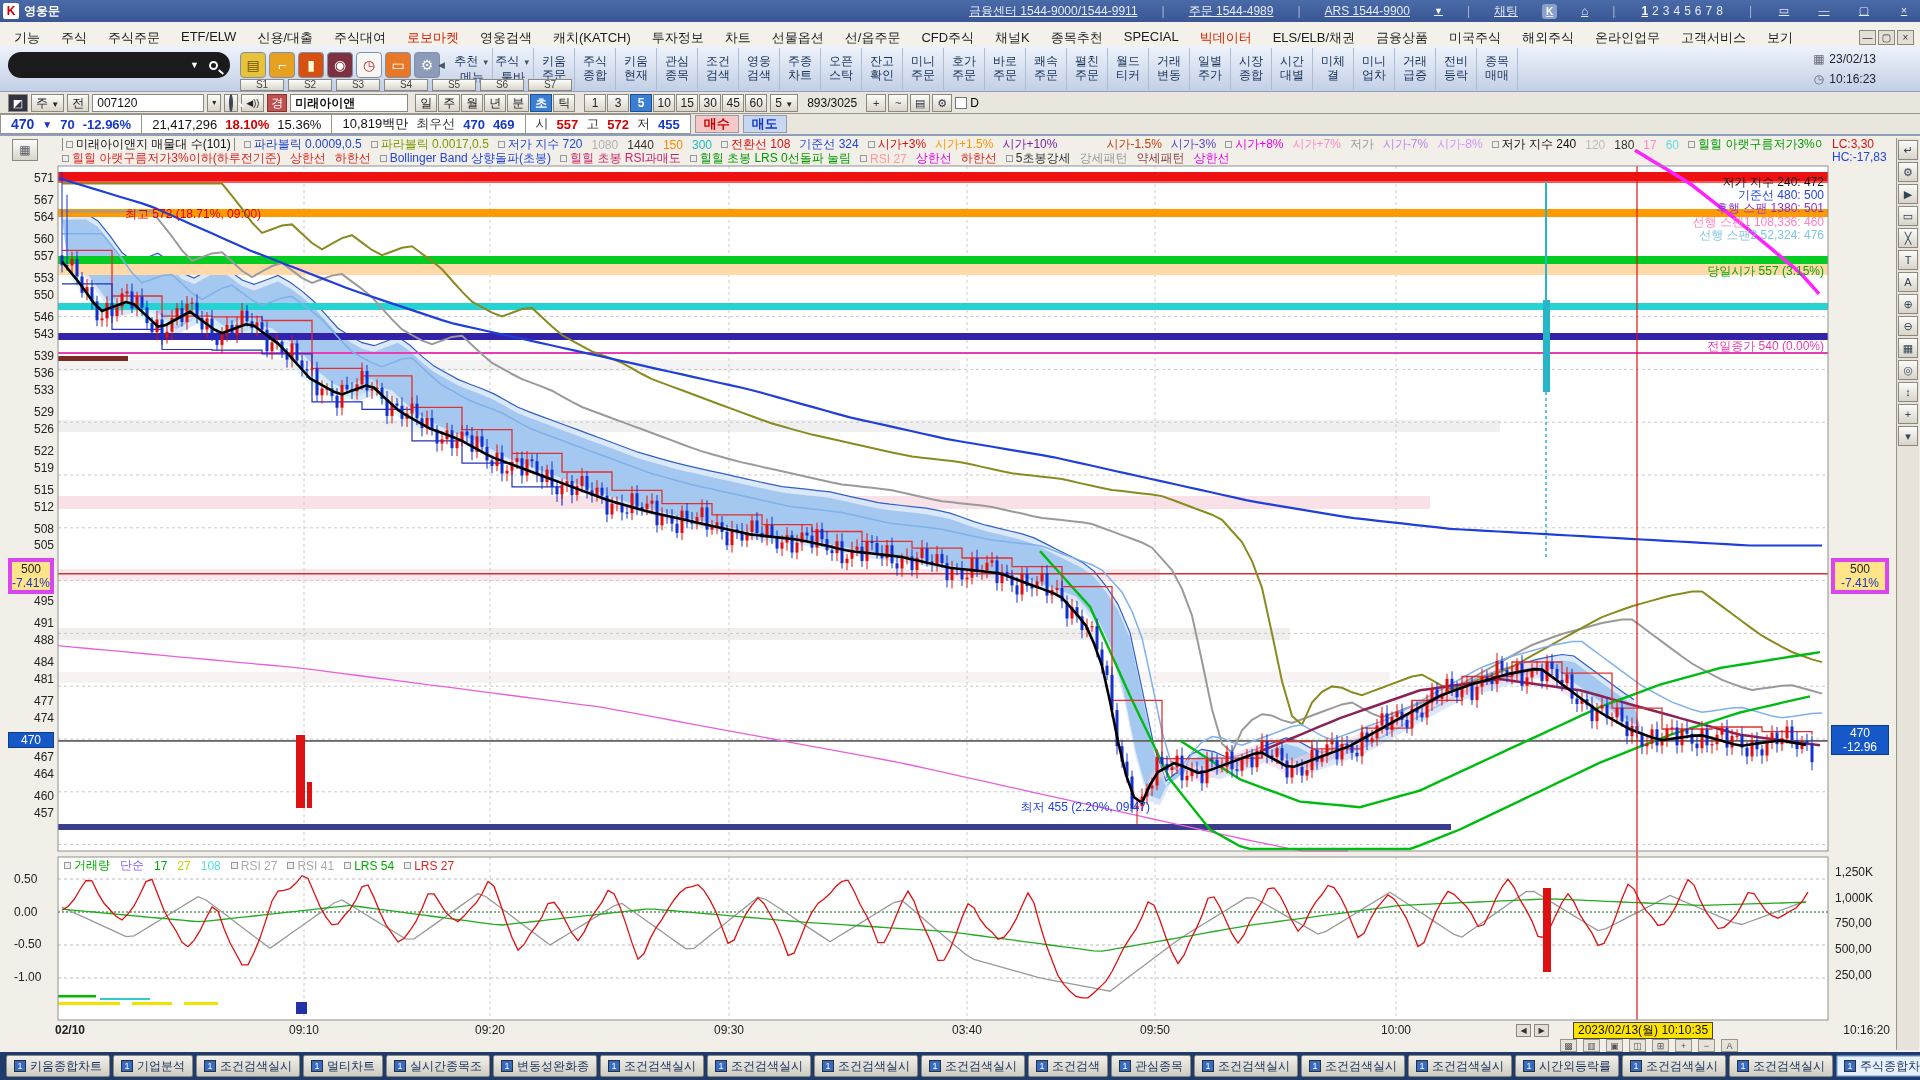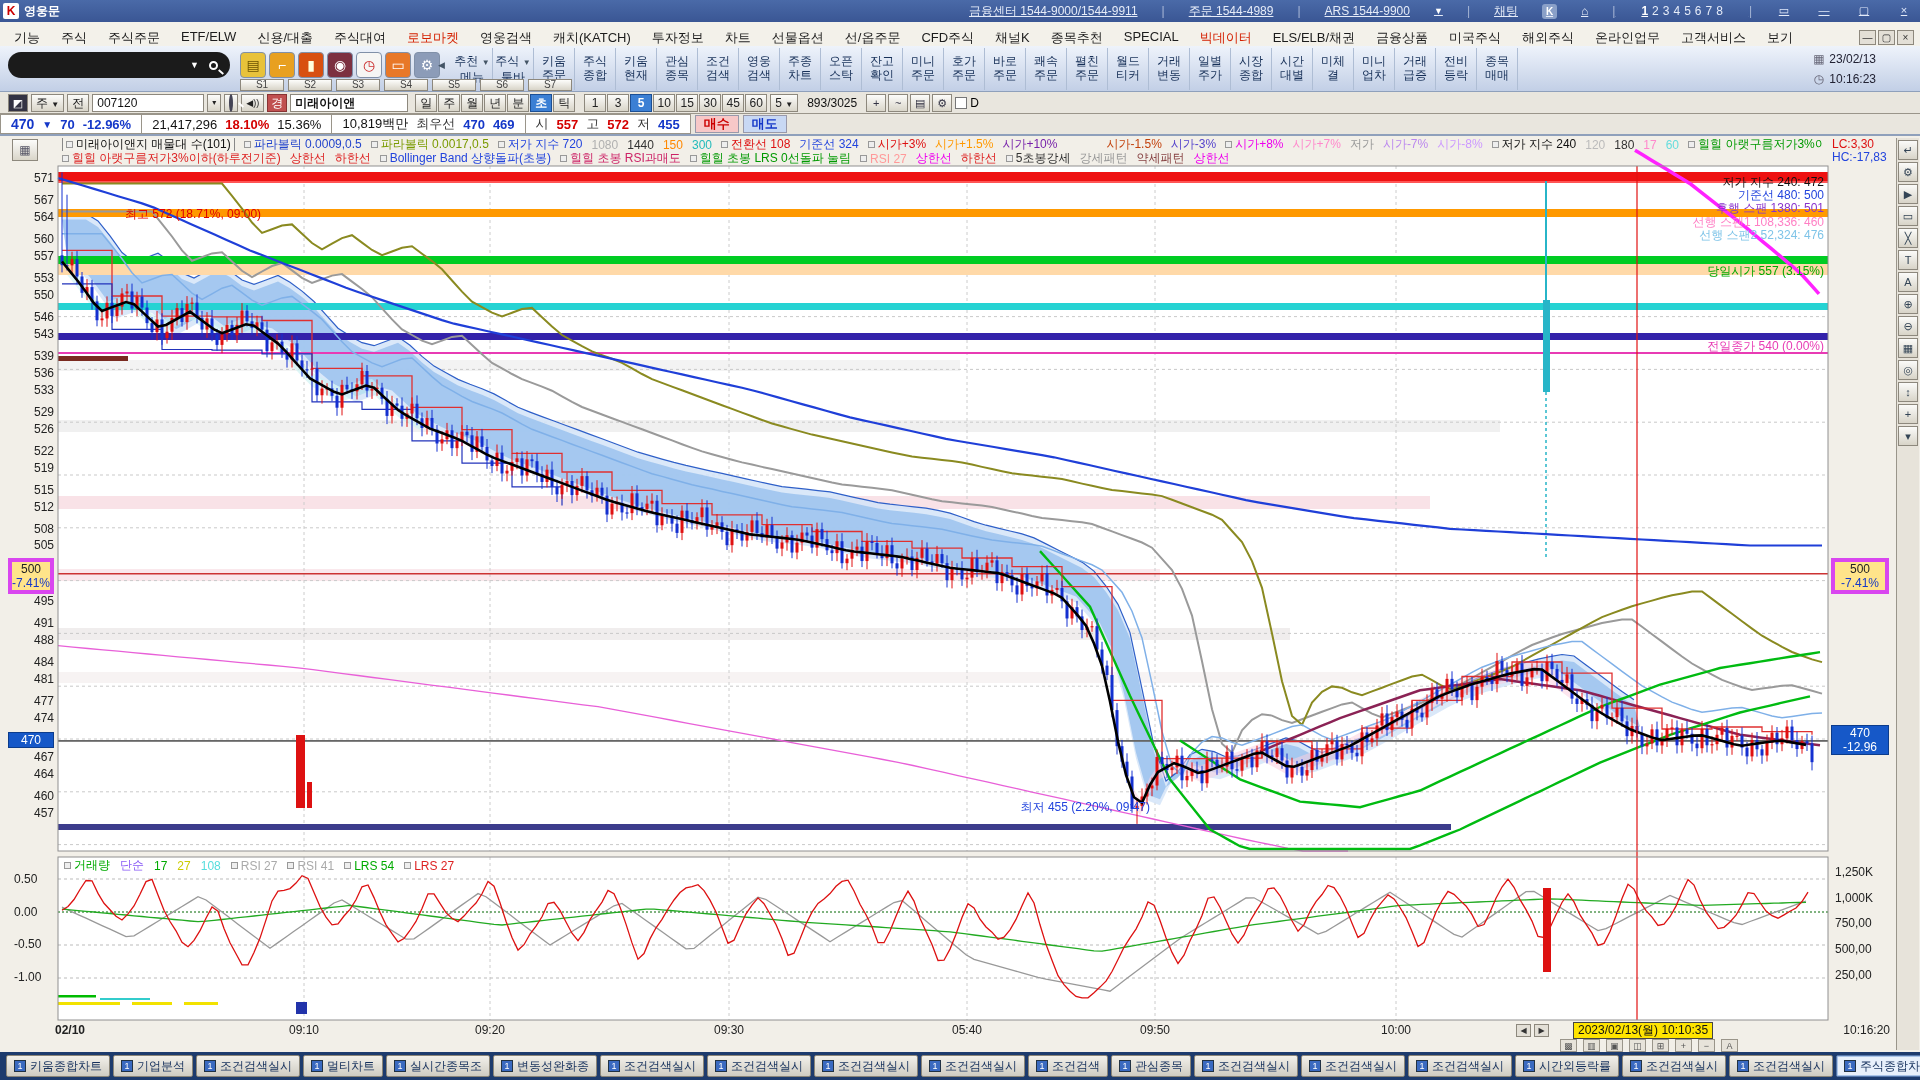--- a/index.html
+++ b/index.html
@@ -1395,21 +1395,21 @@
       </div>
     <div id="timebar">
       <span class="pgbtn" style="left:1516px">◀</span>
       <span class="pgbtn" style="left:1534px">▶</span>
       <span id="tbadge" style="left: 1573px;">2023/02/13(월) 10:10:35</span>
       <span id="tend">10:16:20</span>
     <span class="ttick first" style="left: 55px;">02/10</span>
         <span class="ttick" style="left: 304px;">09:10</span>
         <span class="ttick" style="left: 490px;">09:20</span>
         <span class="ttick" style="left: 729px;">09:30</span>
-        <span class="ttick" style="left: 967px;">05:40</span>
+        <span class="ttick" style="left: 967px;">03:40</span>
         <span class="ttick" style="left: 1155px;">09:50</span>
         <span class="ttick" style="left: 1396px;">10:00</span>
       </div>
     <div id="bicons">
         <span class="bic">▩</span>
         <span class="bic">▥</span>
         <span class="bic">▣</span>
         <span class="bic">◫</span>
         <span class="bic">⊞</span>
         <span class="bic">+</span>

